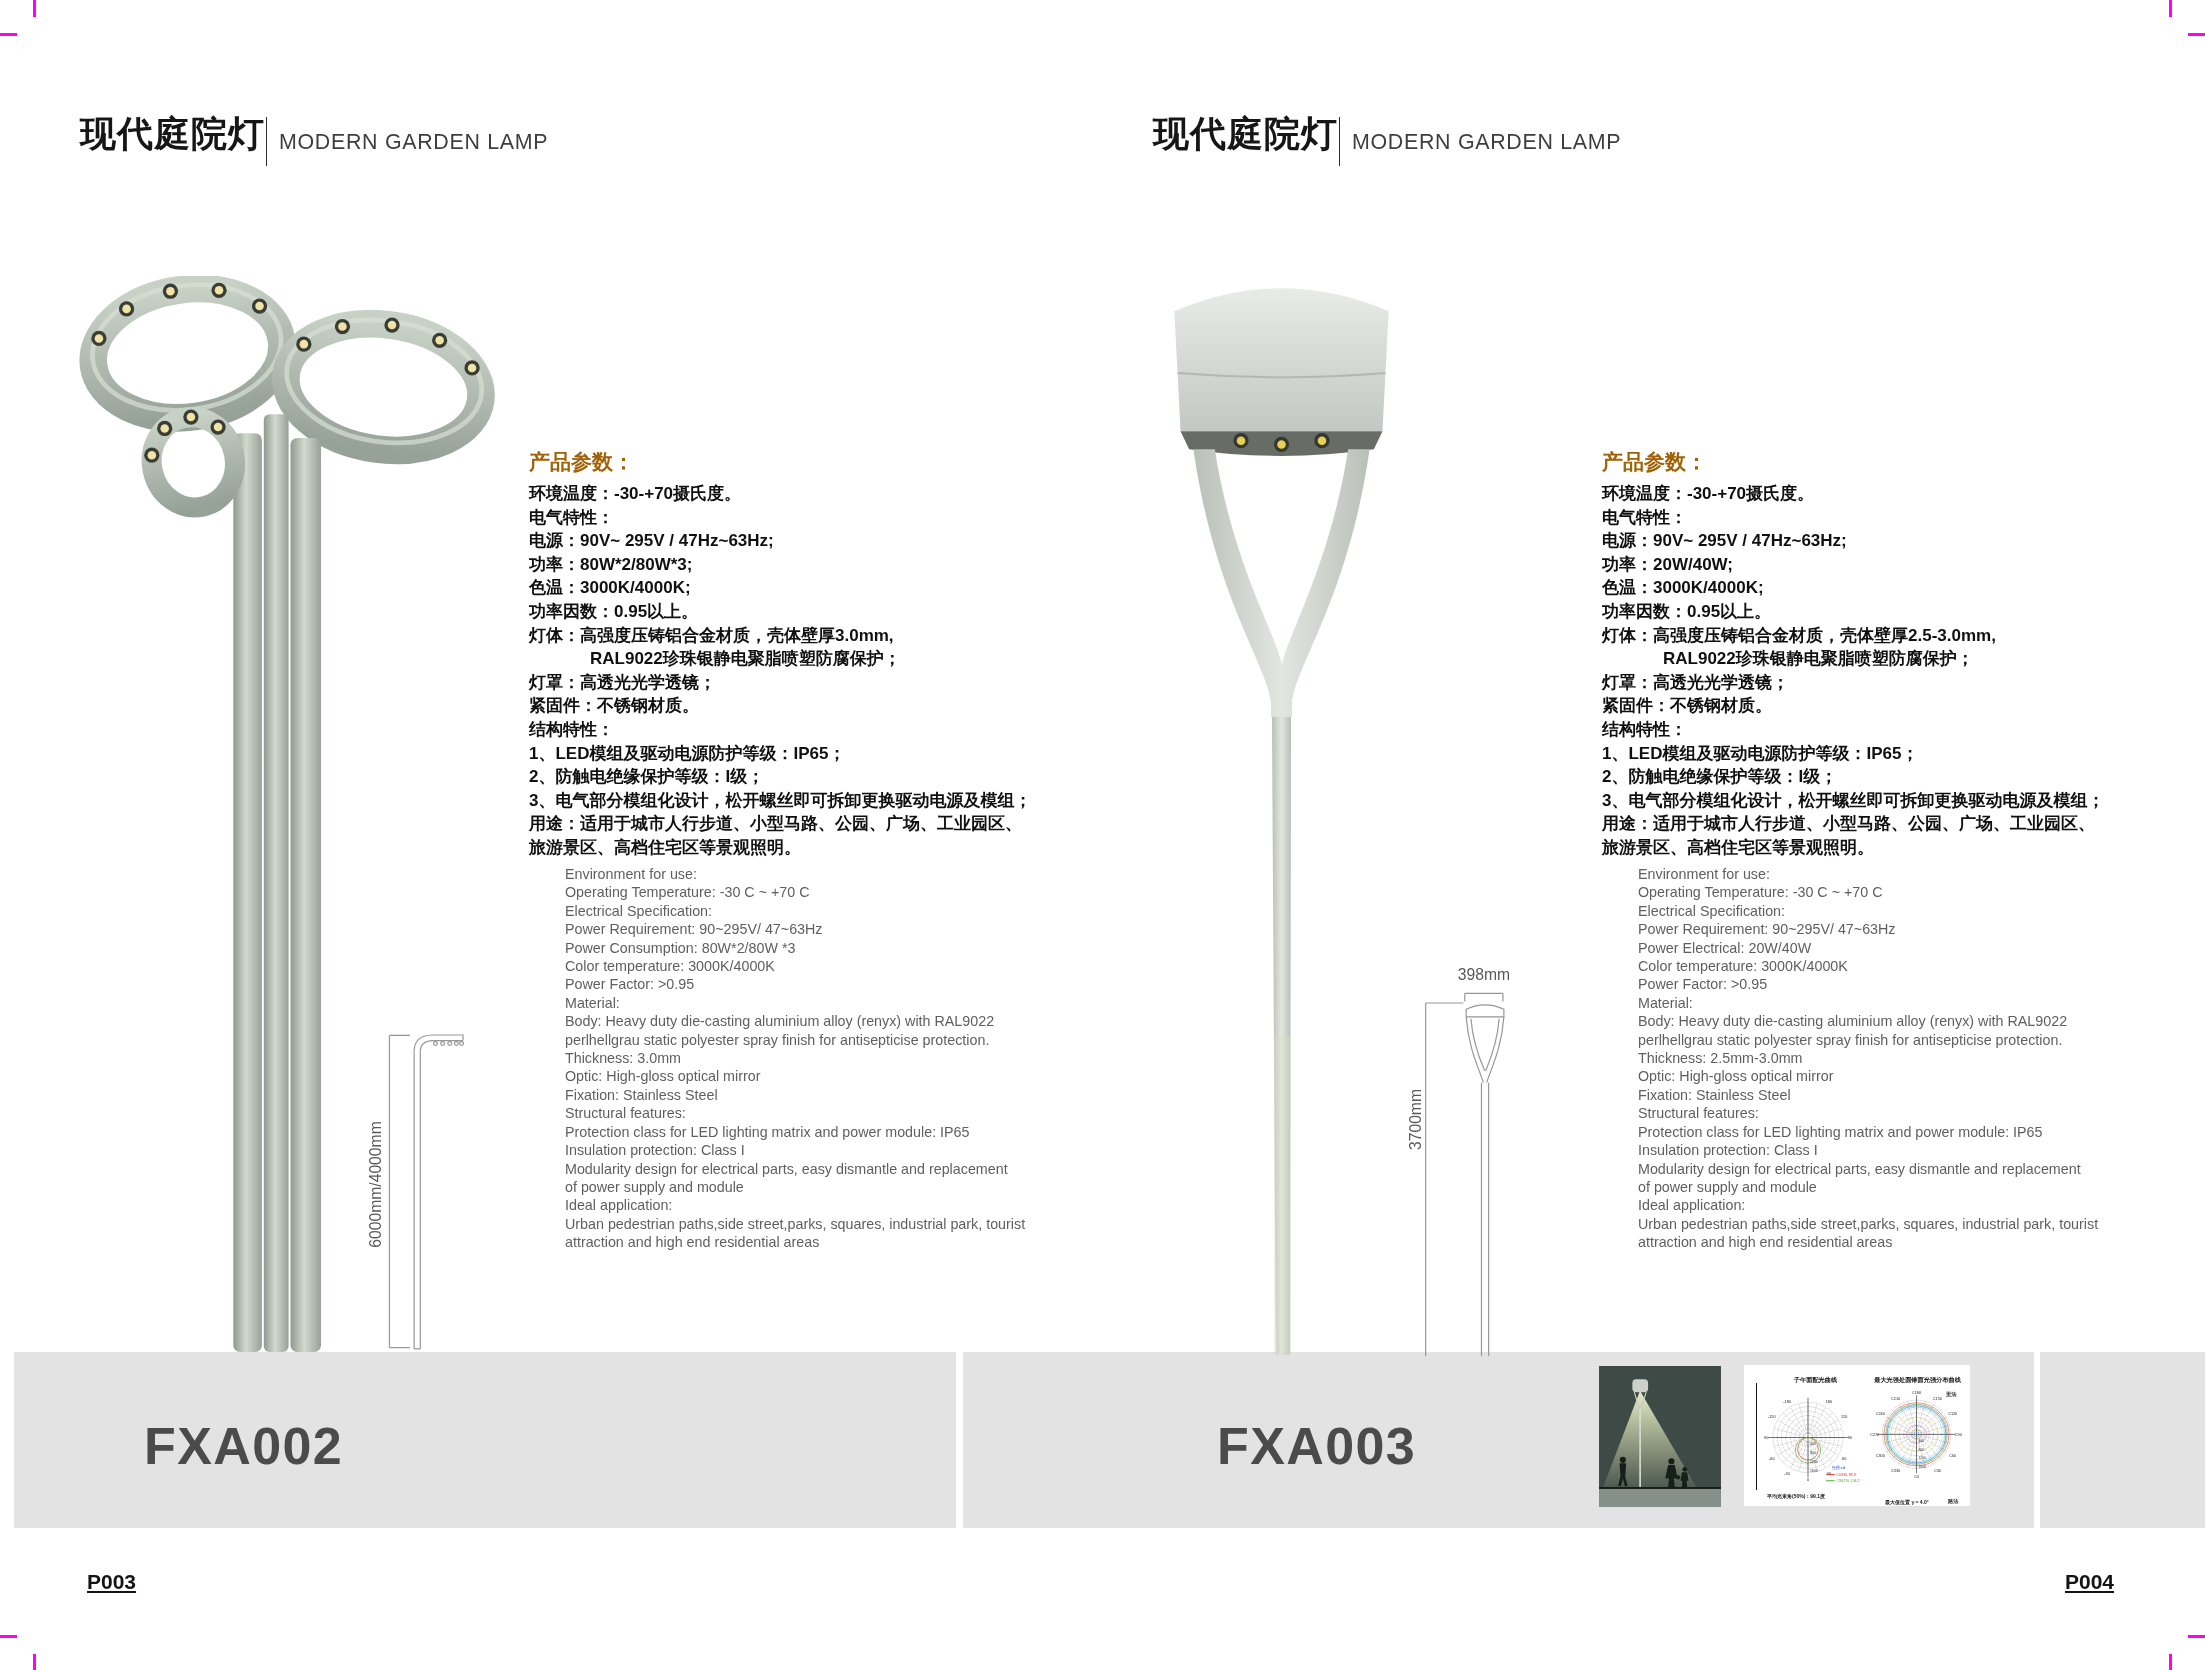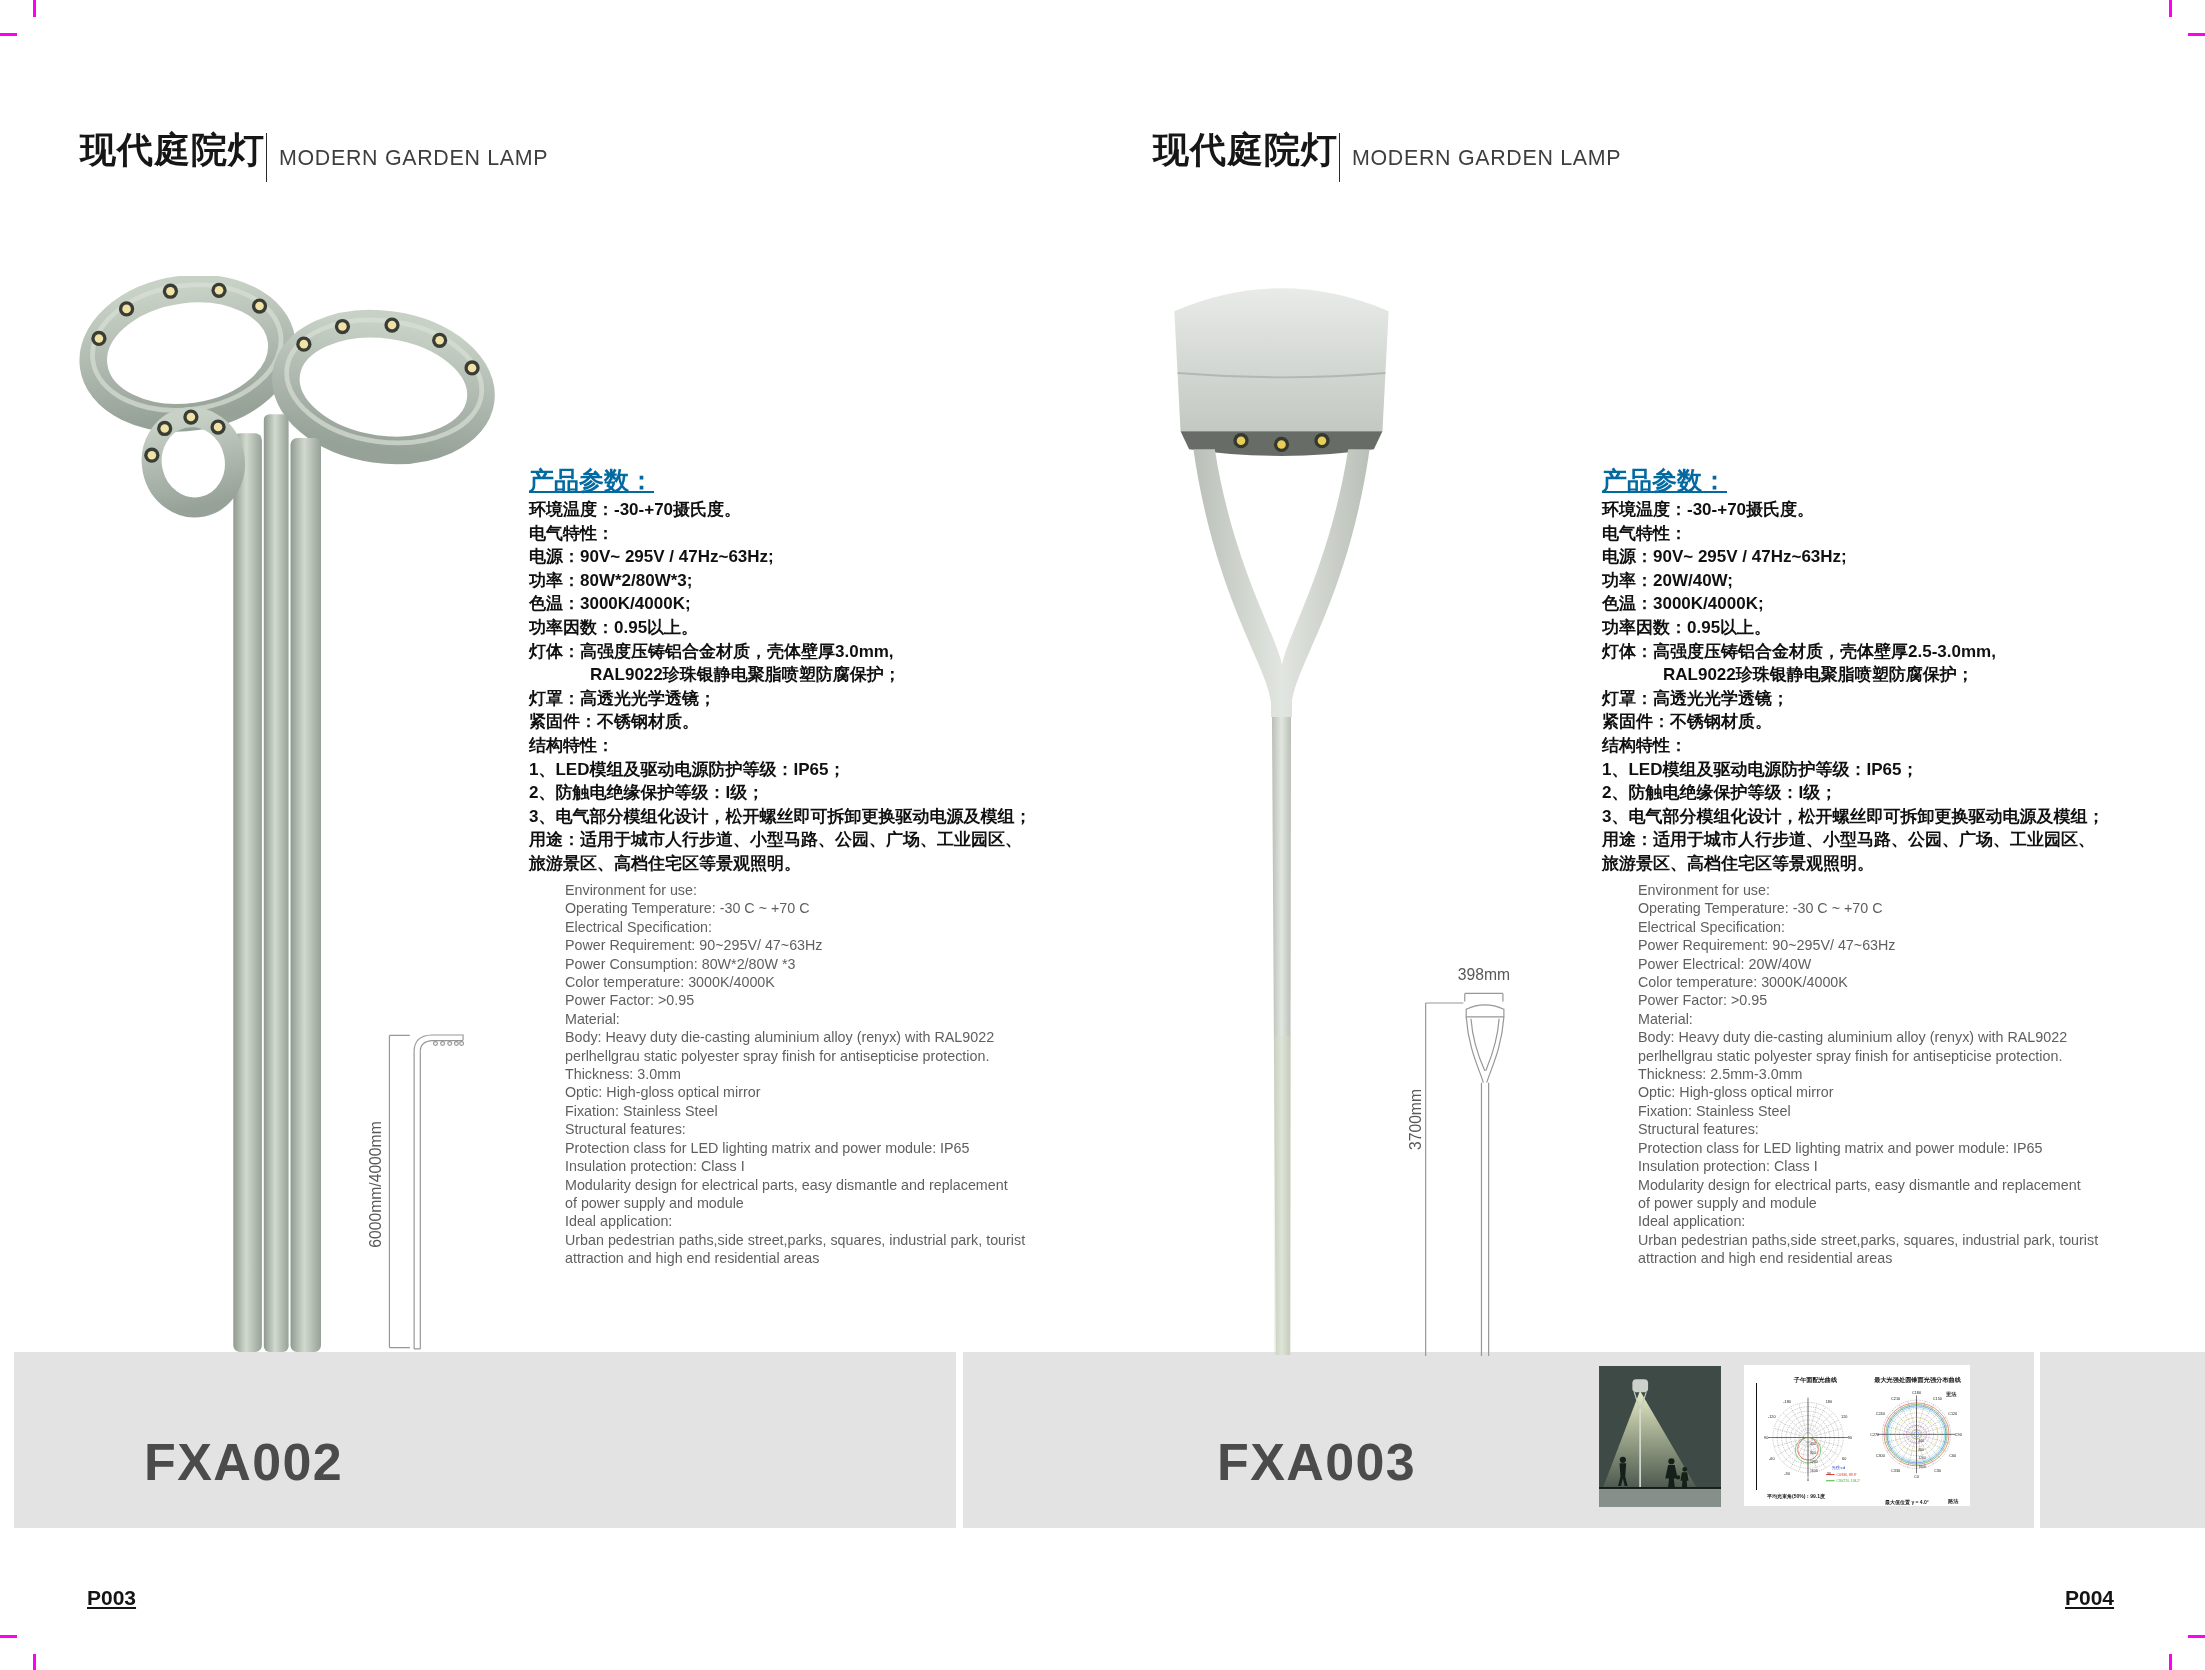--- a/index.html
+++ b/index.html
@@ -6,27 +6,27 @@
   body{width:2205px;height:1671px;position:relative;font-family:"Liberation Sans",sans-serif;overflow:hidden;}
   .abs{position:absolute;}
   
   .crop{position:absolute;background:#ff00f2;}
   
   .band{position:absolute;top:1352px;height:176px;background:#e3e3e3;}
   .band-left{left:14.3px;width:942px;}
   .band-right{left:963px;width:1071px;}
   .band-strip{left:2040px;width:165px;}
   
-  .page{position:absolute;top:16px;width:1067px;height:1195px;}
+  .page{position:absolute;top:0;width:1067px;height:1195px;}
   .page1{left:0;}
   .page2{left:1073px;}
   .header-cn{position:absolute;left:80px;top:116px;font-size:36px;font-weight:700;color:#161616;letter-spacing:1px;line-height:1;}
   .header-divider{position:absolute;left:266px;top:117px;width:1.4px;height:49px;background:#2b2b2b;}
   .header-en{position:absolute;left:279px;top:132px;font-size:21.4px;font-weight:400;color:#3e3e3e;letter-spacing:0.7px;line-height:1;}
-  .params-title{position:absolute;left:529px;top:448px;font-size:25px;font-weight:700;color:#0369a1;text-decoration:underline;}
+  .params-title{position:absolute;left:529px;top:448px;font-size:21px;font-weight:700;color:#a16207;}
   .specs-cn{position:absolute;left:529px;top:482px;width:562px;font-size:17px;font-weight:700;color:#101010;line-height:23.6px;}
   .specs-cn .indent{padding-left:61px;}
   .specs-en{position:absolute;left:529px;top:865px;width:562px;font-size:14.3px;font-weight:400;color:#5f5f5f;line-height:18.4px;margin-left:36px;}
   .model-label{position:absolute;left:144px;top:1416px;font-size:52px;font-weight:700;color:#4b4b4b;letter-spacing:1.4px;}
   .page-no{position:absolute;top:1570px;font-size:21px;font-weight:700;color:#141414;text-decoration:underline;}
   .page1 .page-no{left:87px;}
   .page2 .page-no{left:992px;}
   
   .dim-v{position:absolute;height:19px;transform:rotate(-90deg);text-align:center;font-size:15.7px;color:#585858;}
   .dim-h{position:absolute;font-size:15.7px;color:#585858;}

